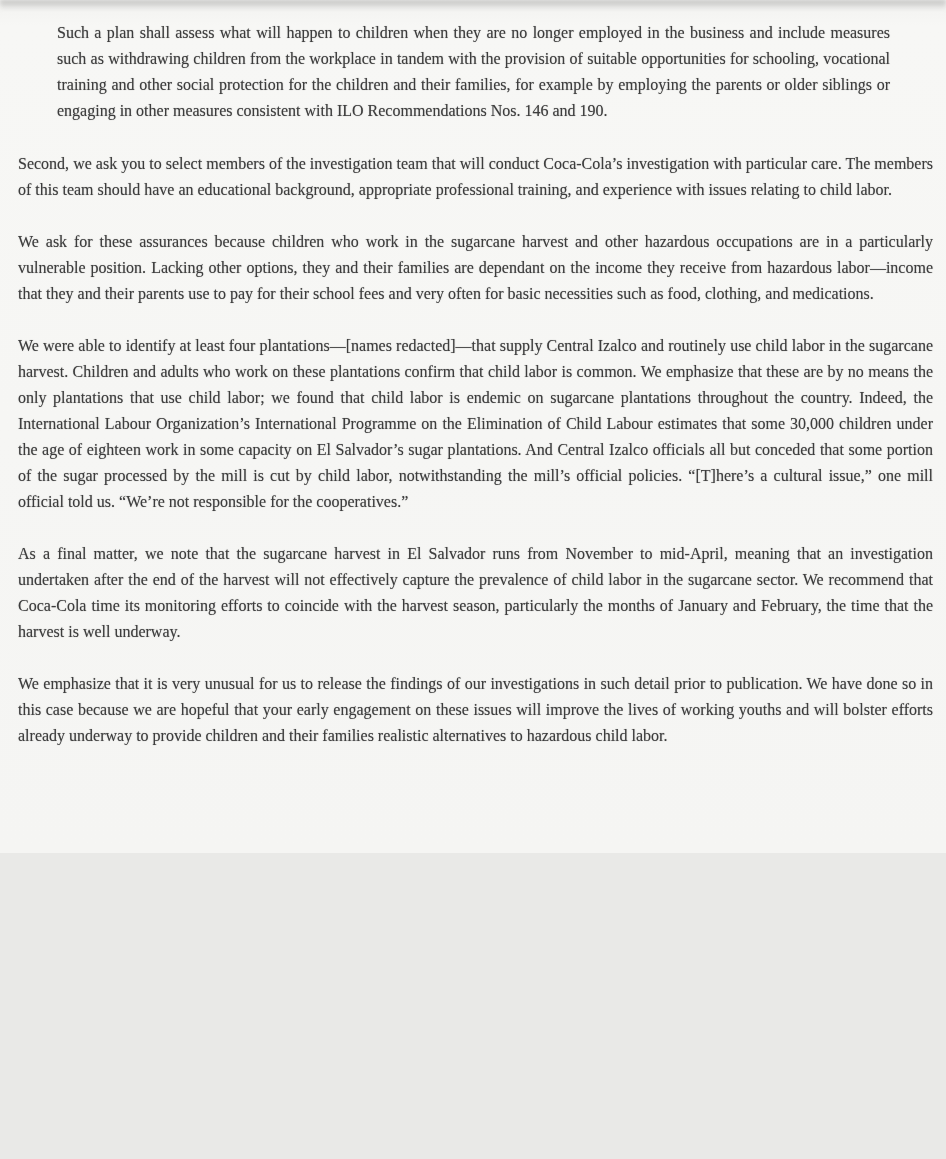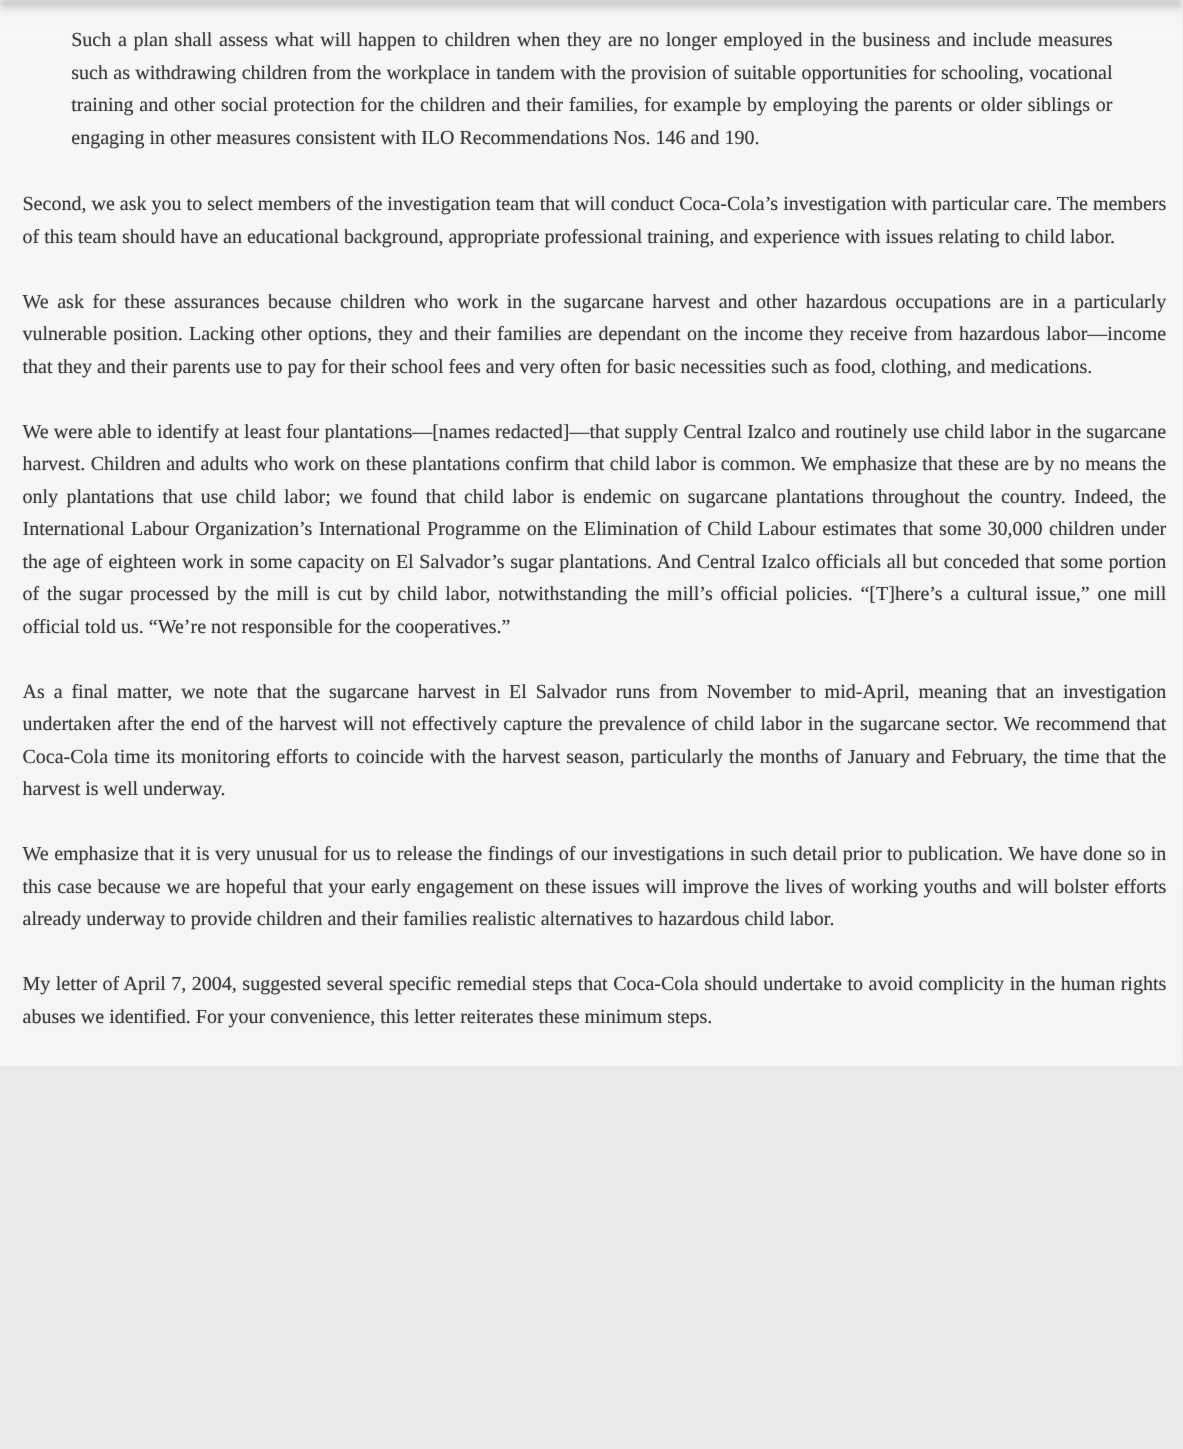--- a/index.html
+++ b/index.html
@@ -54,14 +54,13 @@
   <p>Second, we ask you to select members of the investigation team that will conduct Coca-Cola’s investigation with particular care.  The members of this team should have an educational background, appropriate professional training, and experience with issues relating to child labor.</p>
 
   <p>We ask for these assurances because children who work in the sugarcane harvest and other hazardous occupations are in a particularly vulnerable position.  Lacking other options, they and their families are dependant on the income they receive from hazardous labor—income that they and their parents use to pay for their school fees and very often for basic necessities such as food, clothing, and medications.</p>
 
   <p>We were able to identify at least four plantations—[names redacted]—that supply Central Izalco and routinely use child labor in the sugarcane harvest.  Children and adults who work on these plantations confirm that child labor is common.  We emphasize that these are by no means the only plantations that use child labor; we found that child labor is endemic on sugarcane plantations throughout the country.  Indeed, the International Labour Organization’s International Programme on the Elimination of Child Labour estimates that some 30,000 children under the age of eighteen work in some capacity on El Salvador’s sugar plantations.  And Central Izalco officials all but conceded that some portion of the sugar processed by the mill is cut by child labor, notwithstanding the mill’s official policies.  “[T]here’s a cultural issue,” one mill official told us.  “We’re not responsible for the cooperatives.”</p>
 
   <p>As a final matter, we note that the sugarcane harvest in El Salvador runs from November to mid-April, meaning that an investigation undertaken after the end of the harvest will not effectively capture the prevalence of child labor in the sugarcane sector.  We recommend that Coca-Cola time its monitoring efforts to coincide with the harvest season, particularly the months of January and February, the time that the harvest is well underway.</p>
 
   <p>We emphasize that it is very unusual for us to release the findings of our investigations in such detail prior to publication.  We have done so in this case because we are hopeful that your early engagement on these issues will improve the lives of working youths and will bolster efforts already underway to provide children and their families realistic alternatives to hazardous child labor.</p>
 
-  <p>My letter of April 7, 2004, suggested several specific remedial steps that Coca-Cola should undertake to avoid complicity in the human rights abuses we identified.  For your convenience, this letter reiterates these minimum steps.</p>
 </div>
 
 </body></html>

